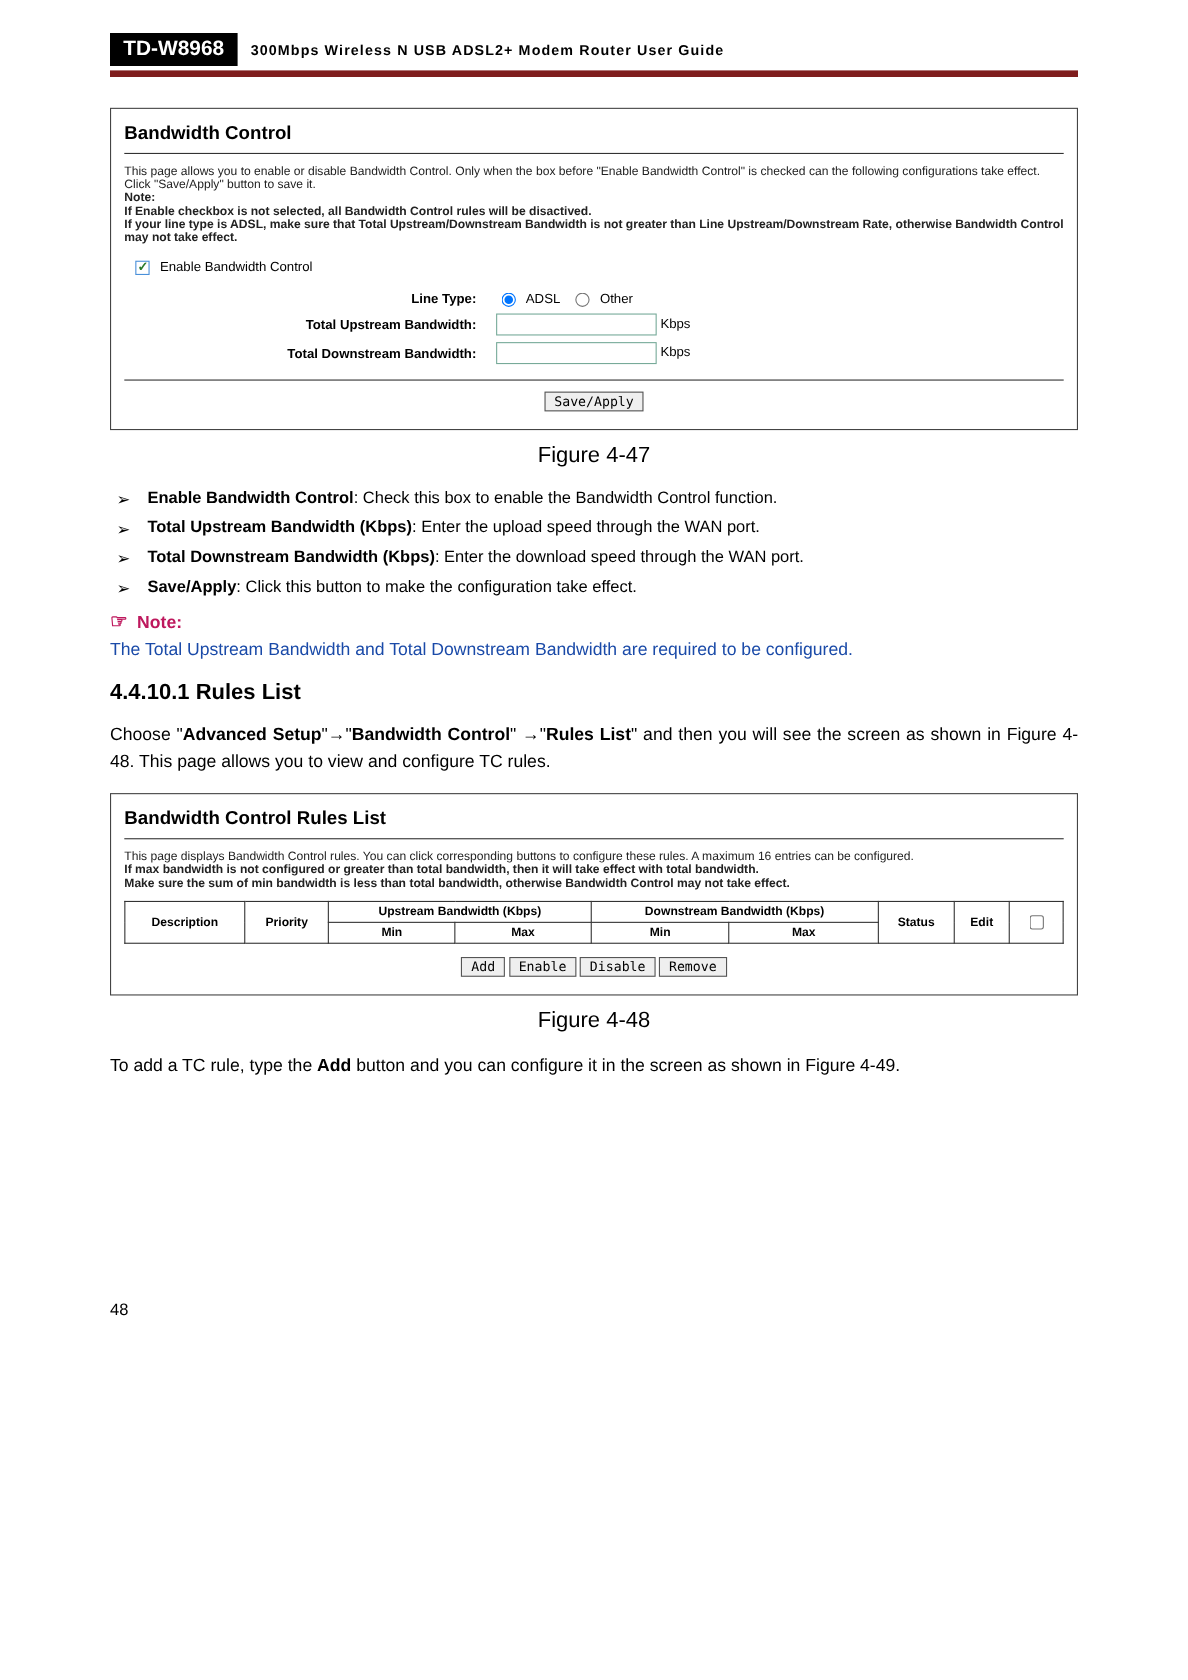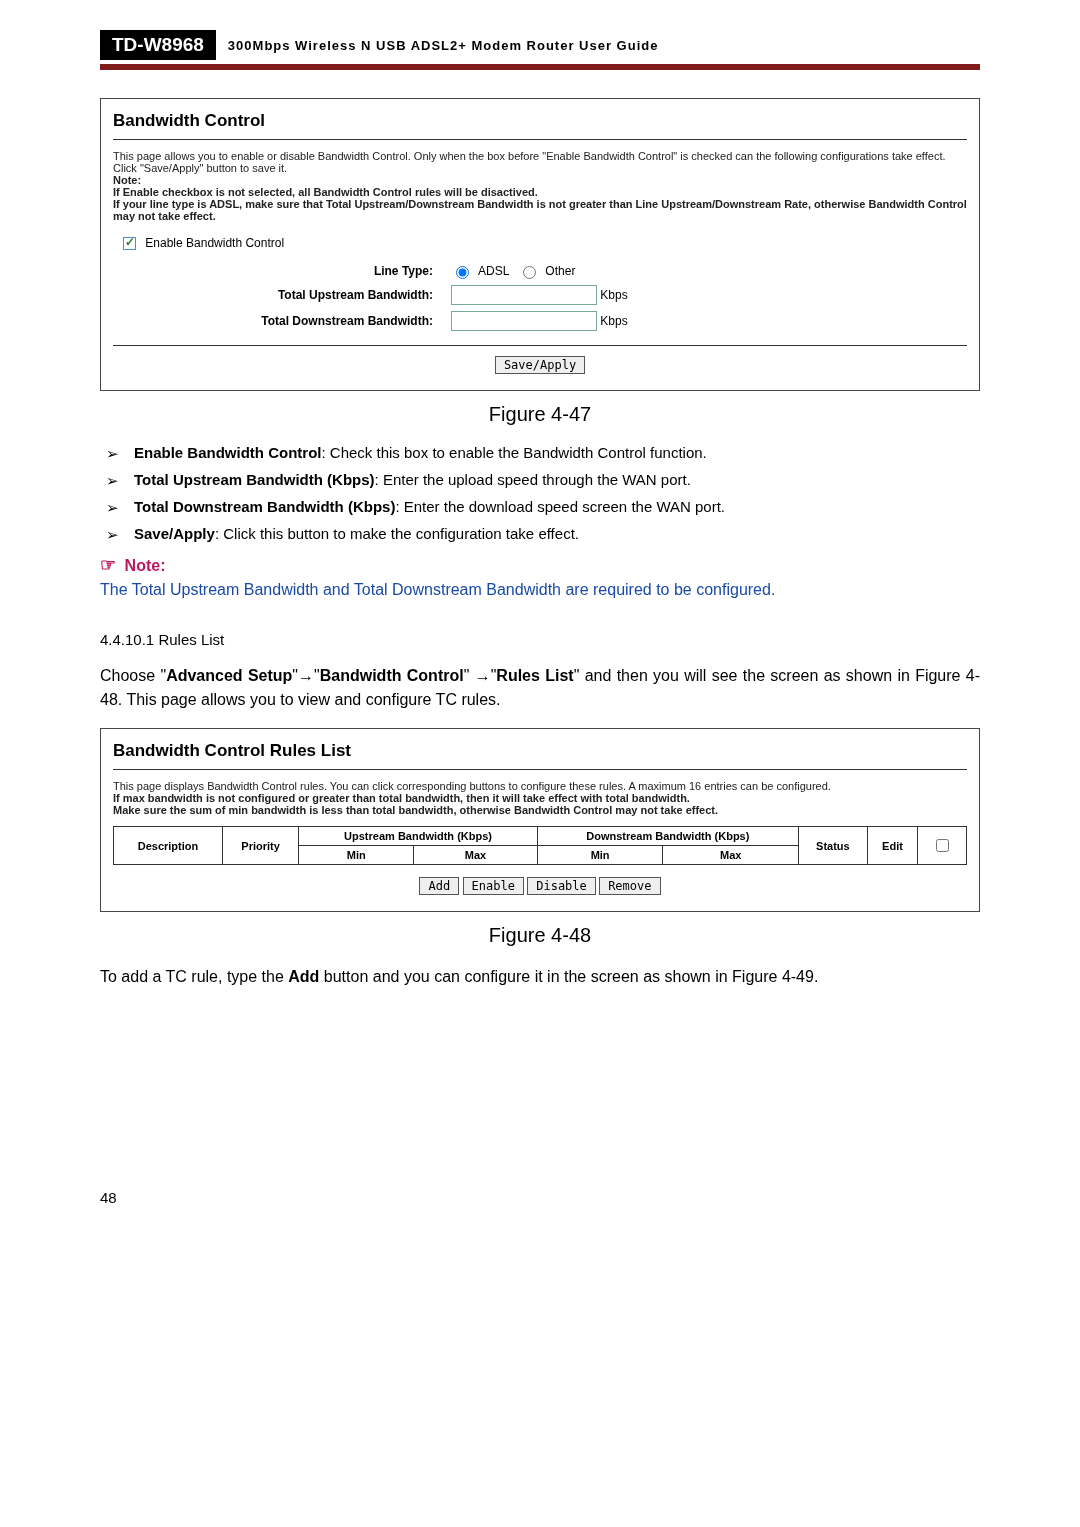--- a/index.html
+++ b/index.html
@@ -87,22 +87,22 @@
     left: -28px;
     top: 1px;
     font-size: 15px;
   }
   .note-head {
     color: #be185d;
     font-weight: bold;
     font-size: 16px;
     margin: 14px 0 6px;
   }
-  .note-body { color: #1a4aa8; font-size: 16px; margin-bottom: 32px; }
-  .section-sub { font-weight: normal; font-size: 15px; margin: 10px 0; }
+  .note-body { color: #1a4aa8; font-size: 16px; margin-bottom: 18px; }
+  .section-sub { font-weight: bold; font-size: 20px; margin: 10px 0; }
   .body-text { font-size: 16px; line-height: 1.5; text-align: justify; }
 
   table.rules {
     width: 100%;
     border-collapse: collapse;
     font-size: 11px;
   }
   table.rules th, table.rules td {
     border: 1px solid #333;
     padding: 3px 6px;
@@ -174,21 +174,21 @@
     <div class="center">
       <button class="btn">Save/Apply</button>
     </div>
   </div>
 
   <div class="fig-caption">Figure 4-47</div>
 
   <ul class="bullets">
     <li><b>Enable Bandwidth Control</b><span>: Check this box to enable the Bandwidth Control function.</span></li>
     <li><b>Total Upstream Bandwidth (Kbps)</b><span>: Enter the upload speed through the WAN port.</span></li>
-    <li><b>Total Downstream Bandwidth (Kbps)</b><span>: Enter the download speed screen the WAN port.</span></li>
+    <li><b>Total Downstream Bandwidth (Kbps)</b><span>: Enter the download speed through the WAN port.</span></li>
     <li><b>Save/Apply</b><span>: Click this button to make the configuration take effect.</span></li>
   </ul>
 
   <div class="note-head">
     <span class="pointer">☞</span>
     <span>Note:</span>
   </div>
   <div class="note-body">The Total Upstream Bandwidth and Total Downstream Bandwidth are required to be configured.</div>
 
   <div class="section-sub">4.4.10.1  Rules List</div>

